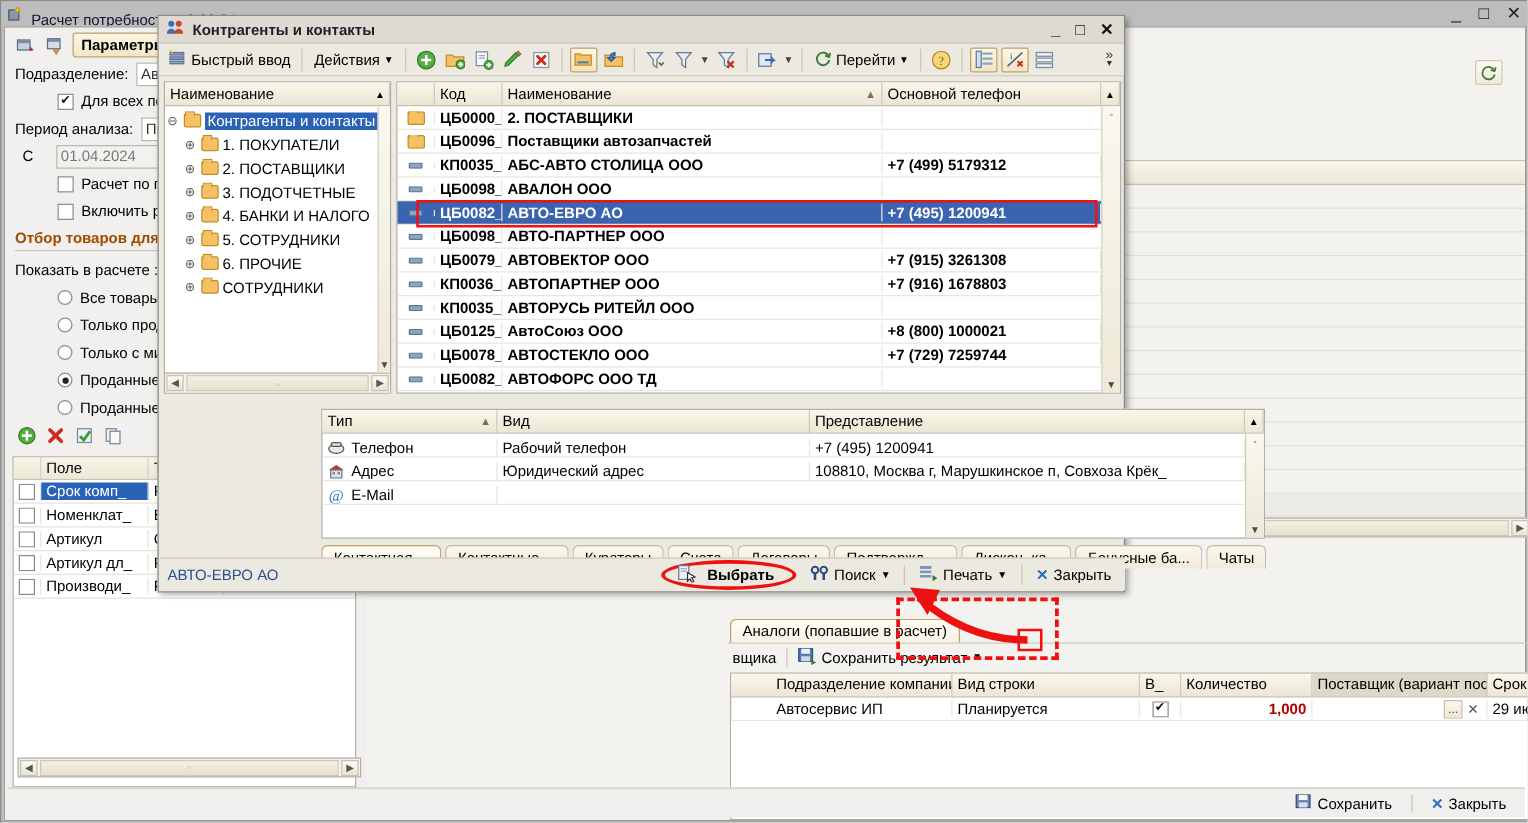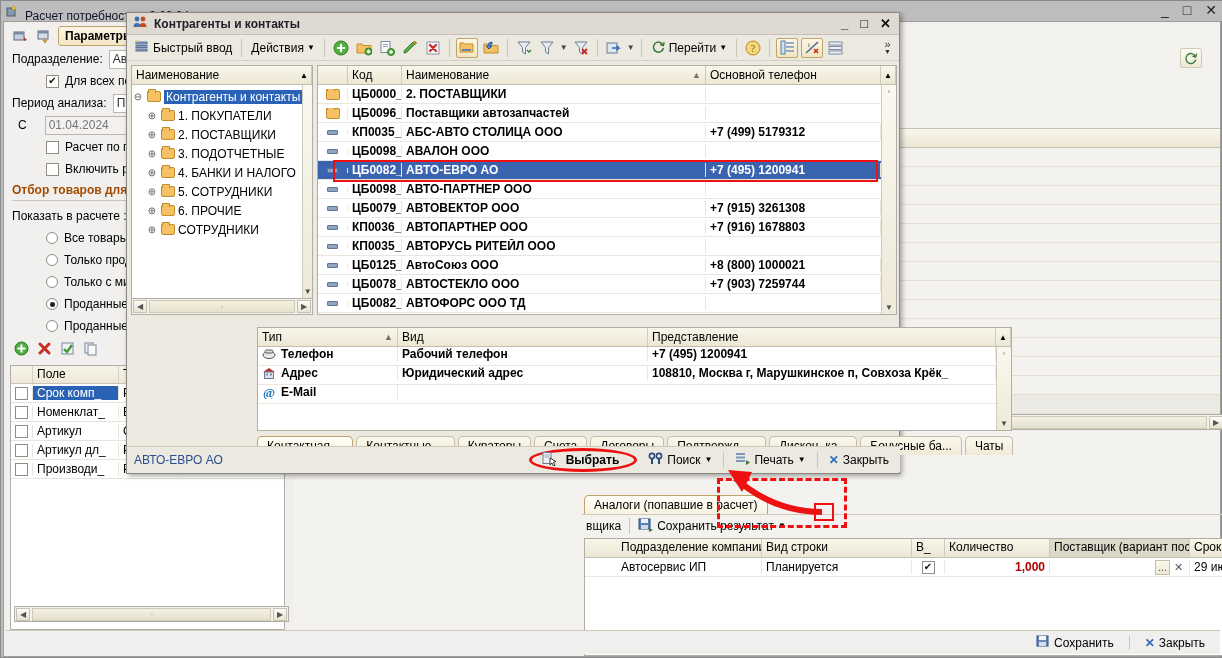--- a/index.html
+++ b/index.html
@@ -243,21 +243,21 @@
   .row-highlight { background:#3a64b0; color:#fff; }
   .redbox {
     position:absolute; left:333px; top:160px; width:545px; height:22px;
     border:2px solid #ee1111; pointer-events:none; z-index: 40;
   }
 
   .contacts {
     position:absolute; left:130px; top:314px; width:755px; height:104px;
     background:#fff; border:1px solid #b0aea6; display:flex; flex-direction:column;
   }
-  .ct-row { display:flex; height:19px; font-size:12px; border-bottom:1px solid #e9e6db; align-items:flex-start; font-weight:bold;}
+  .ct-row { display:flex; height:19px; font-size:12px; border-bottom:1px solid #e9e6db; align-items:flex-end; font-weight:normal;}
   .ct-row > div { padding:0 4px; border-right:1px solid #e9e6db; overflow:hidden; white-space:nowrap; display:flex; align-items:center; gap:5px;}
   .ct-type { width:140px; }
   .ct-vid { width:250px; }
   .ct-pred { flex:1; }
 
   .tabs {
     position:absolute; left:130px; top:422px; width:755px; height:20px;
     display:flex; align-items:flex-end; gap:3px;
   }
   .tab {
@@ -1133,21 +1133,21 @@
                 <div class="lc-code">ЦБ0125_</div>
                 <div class="lc-name">АвтоСоюз ООО</div>
                 <div class="lc-phone">+8 (800) 1000021</div>
               </div>
               <div class="lrow">
                 <div class="lc-ico">
                   <span class="dash-ico"></span>
                 </div>
                 <div class="lc-code">ЦБ0078_</div>
                 <div class="lc-name">АВТОСТЕКЛО ООО</div>
-                <div class="lc-phone">+7 (903) 7259744</div>
+                <div class="lc-phone">+7 (729) 7259744</div>
               </div>
               <div class="lrow">
                 <div class="lc-ico">
                   <span class="dash-ico"></span>
                 </div>
                 <div class="lc-code">ЦБ0082_</div>
                 <div class="lc-name">АВТОФОРС ООО ТД</div>
                 <div class="lc-phone"></div>
               </div>
             </div>

